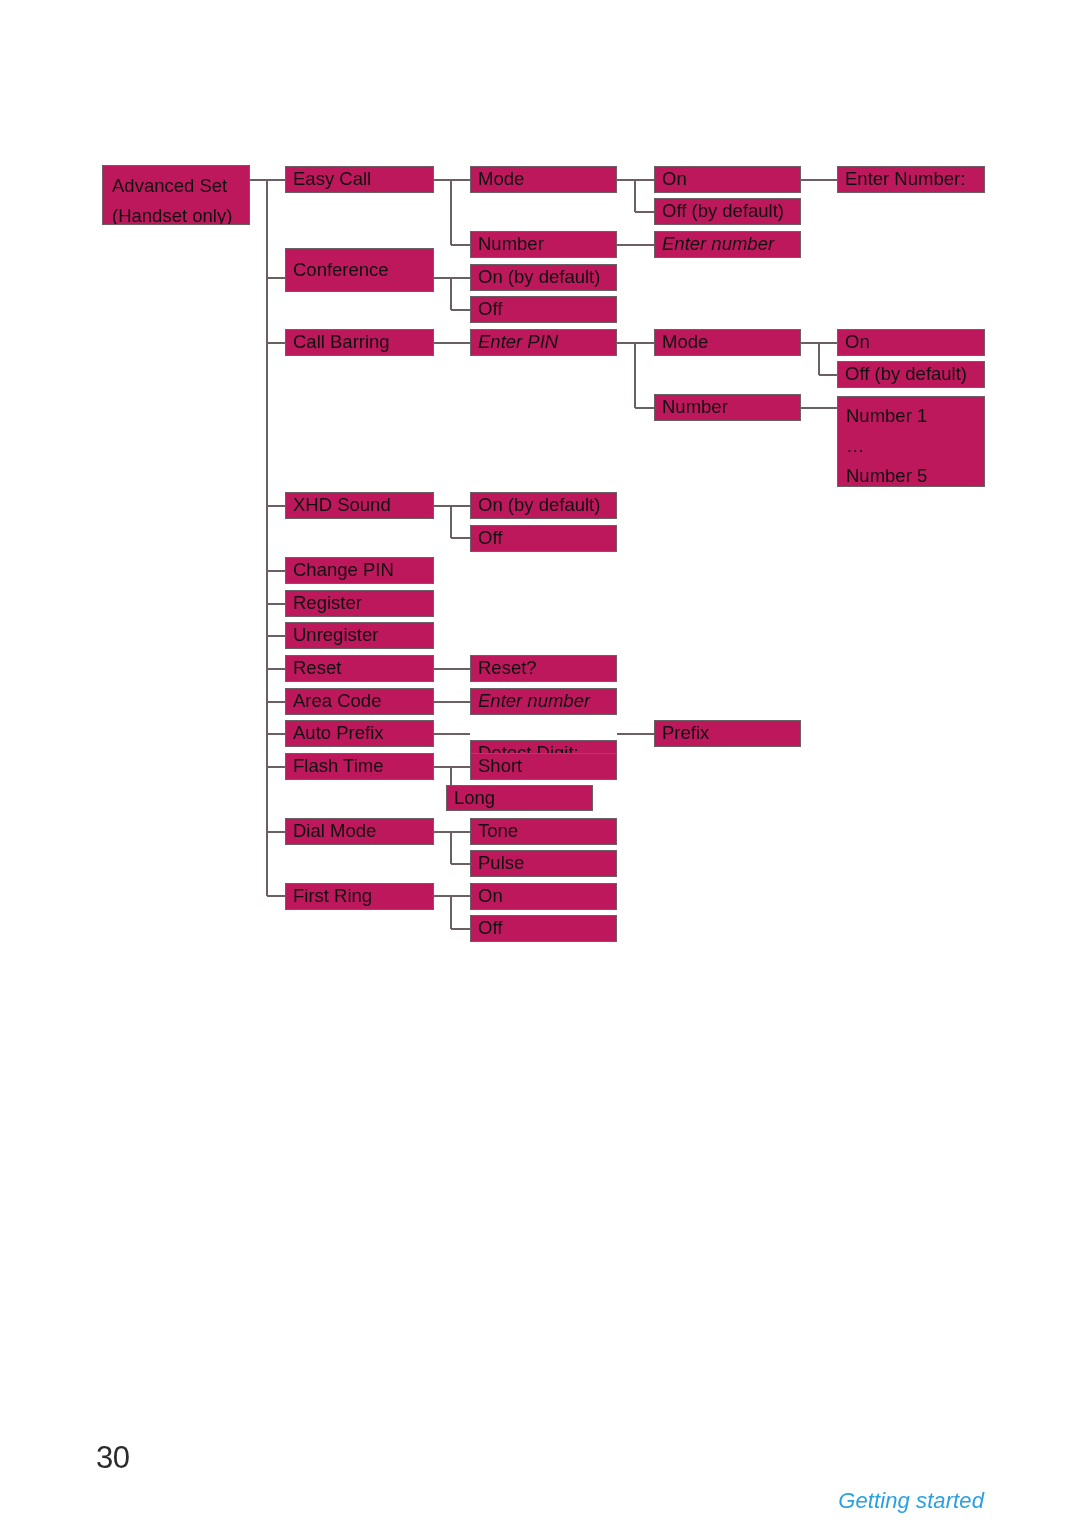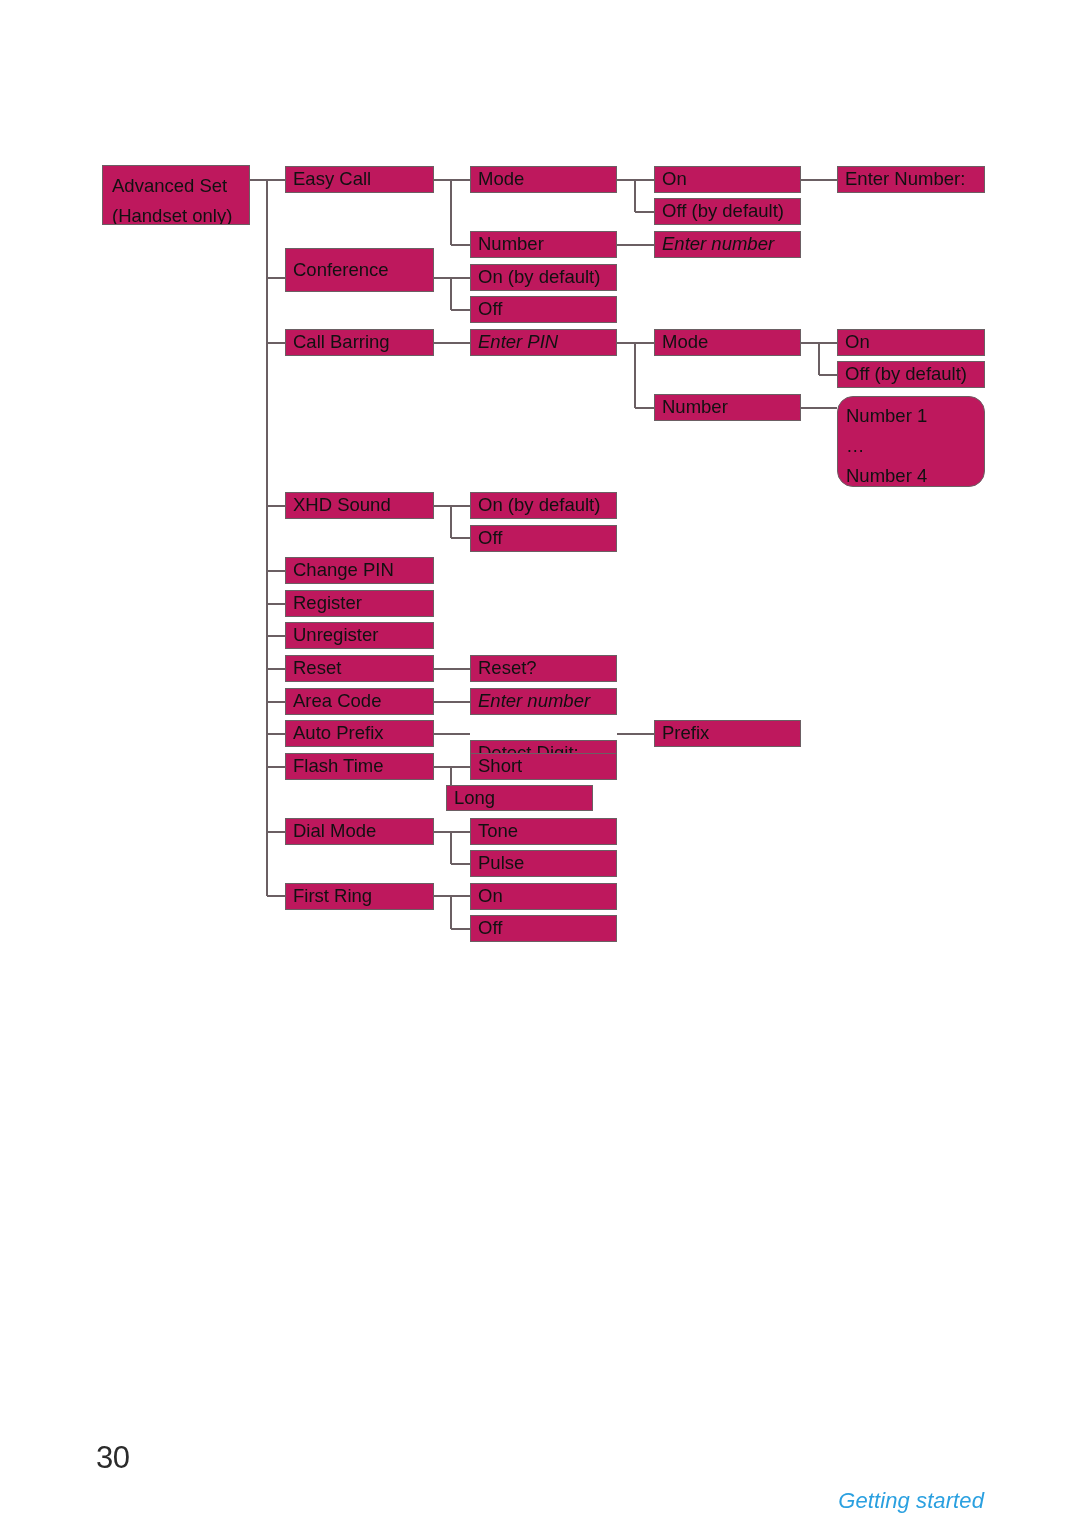--- a/index.html
+++ b/index.html
@@ -77,21 +77,20 @@
     align-items: center;
     overflow: hidden;
     white-space: nowrap;
   }
   .node.italic { font-style: italic; }
   .node.multi {
     display: block;
     padding-top: 4px;
     padding-left: 8px;
     white-space: normal;
-    border-radius: 16px;
   }
   .node.multi .ln {
     display: block;
     height: 30px;
     line-height: 30px;
     font-size: 18.5px;
   }
   .node.root {
     display: block;
     padding-top: 5px;
@@ -333,21 +332,21 @@
           <span>On</span>
         </div>
         <div class="node" style="left: 470px; top: 915px; width: 147px; height: 27px;">
           <span>Off</span>
         </div>
       </div>
 
     <div class="node multi" style="left:837px; top:396px; width:148px; height:91px;">
       <span class="ln">Number 1</span>
       <span class="ln">…</span>
-      <span class="ln">Number 4</span>
+      <span class="ln">Number 5</span>
     </div>
 
   </div>
 
   <div id="footer-page">30</div>
   <div id="footer-section" style="color: rgb(42, 160, 224);">Getting started</div>
 
 </div>
 
 </body></html>

